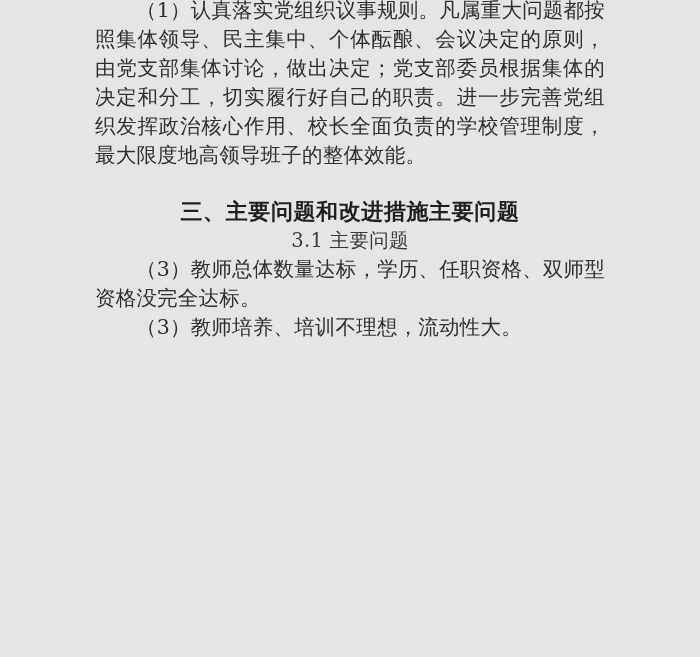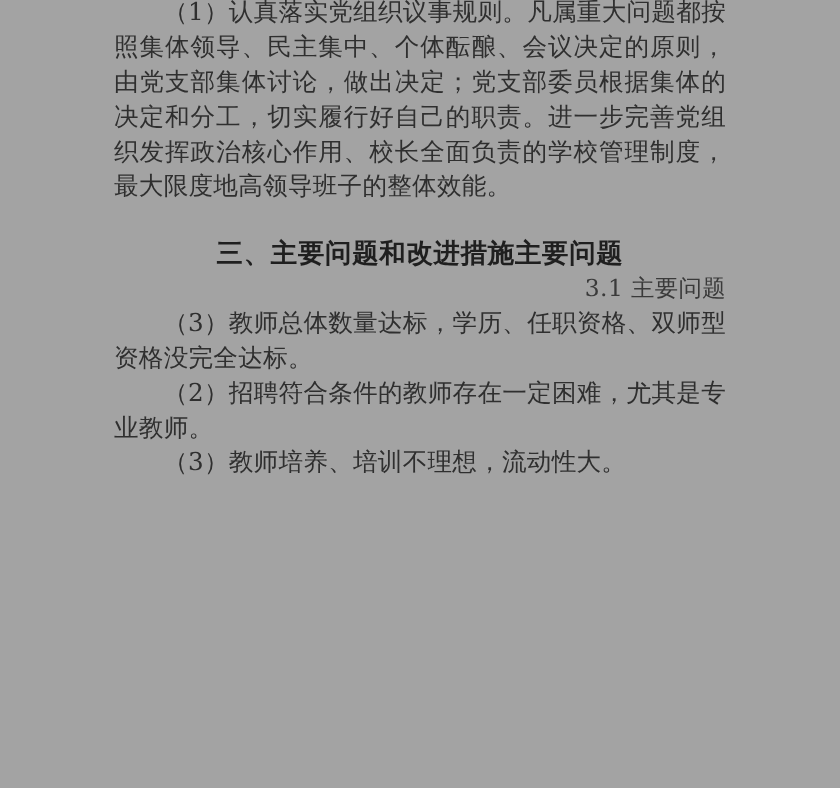--- a/index.html
+++ b/index.html
@@ -11,21 +11,21 @@
     width: 700px;
     height: 657px;
     overflow: hidden;
     font-family: "DejaVu Serif", "Liberation Serif", serif;
     color: #2b2b2b;
   }
   #page {
     position: relative;
     width: 700px;
     height: 657px;
-    background: #a3a3a3;
+    background: #e5e5e5;
     box-sizing: border-box;
     padding: 0 95px 0 95px;
   }
   .doc-body {
     position: relative;
     top: -4px;
   }
   p.para {
     margin: 0;
     font-size: 20.5px;
@@ -48,21 +48,21 @@
     letter-spacing: 0.6px;
     color: #1f1f1f;
     text-indent: 0;
   }
   h3.sub-heading {
     margin: 0;
     font-family: "DejaVu Serif", "Liberation Serif", serif;
     font-weight: normal;
     font-size: 19.5px;
     line-height: 29px;
-    text-align: right;
+    text-align: center;
     letter-spacing: 0.3px;
     color: #3a3a3a;
     text-indent: 0;
   }
   .gap-before-heading { height: 27px; }
 </style>
 </head>
 <body>
 
 <div id="page">
@@ -74,18 +74,17 @@
 
 
     <div class="gap-before-heading"></div>
 
     <h2 class="section-heading">三、主要问题和改进措施主要问题</h2>
 
     <h3 class="sub-heading">3.1 主要问题</h3>
 
     <p class="para">（3）教师总体数量达标，学历、任职资格、双师型资格没完全达标。</p>
 
-    <p class="para">（2）招聘符合条件的教师存在一定困难，尤其是专业教师。</p>
 
     <p class="para">（3）教师培养、培训不理想，流动性大。</p>
 
   </div>
 </div>
 
 </body></html>

